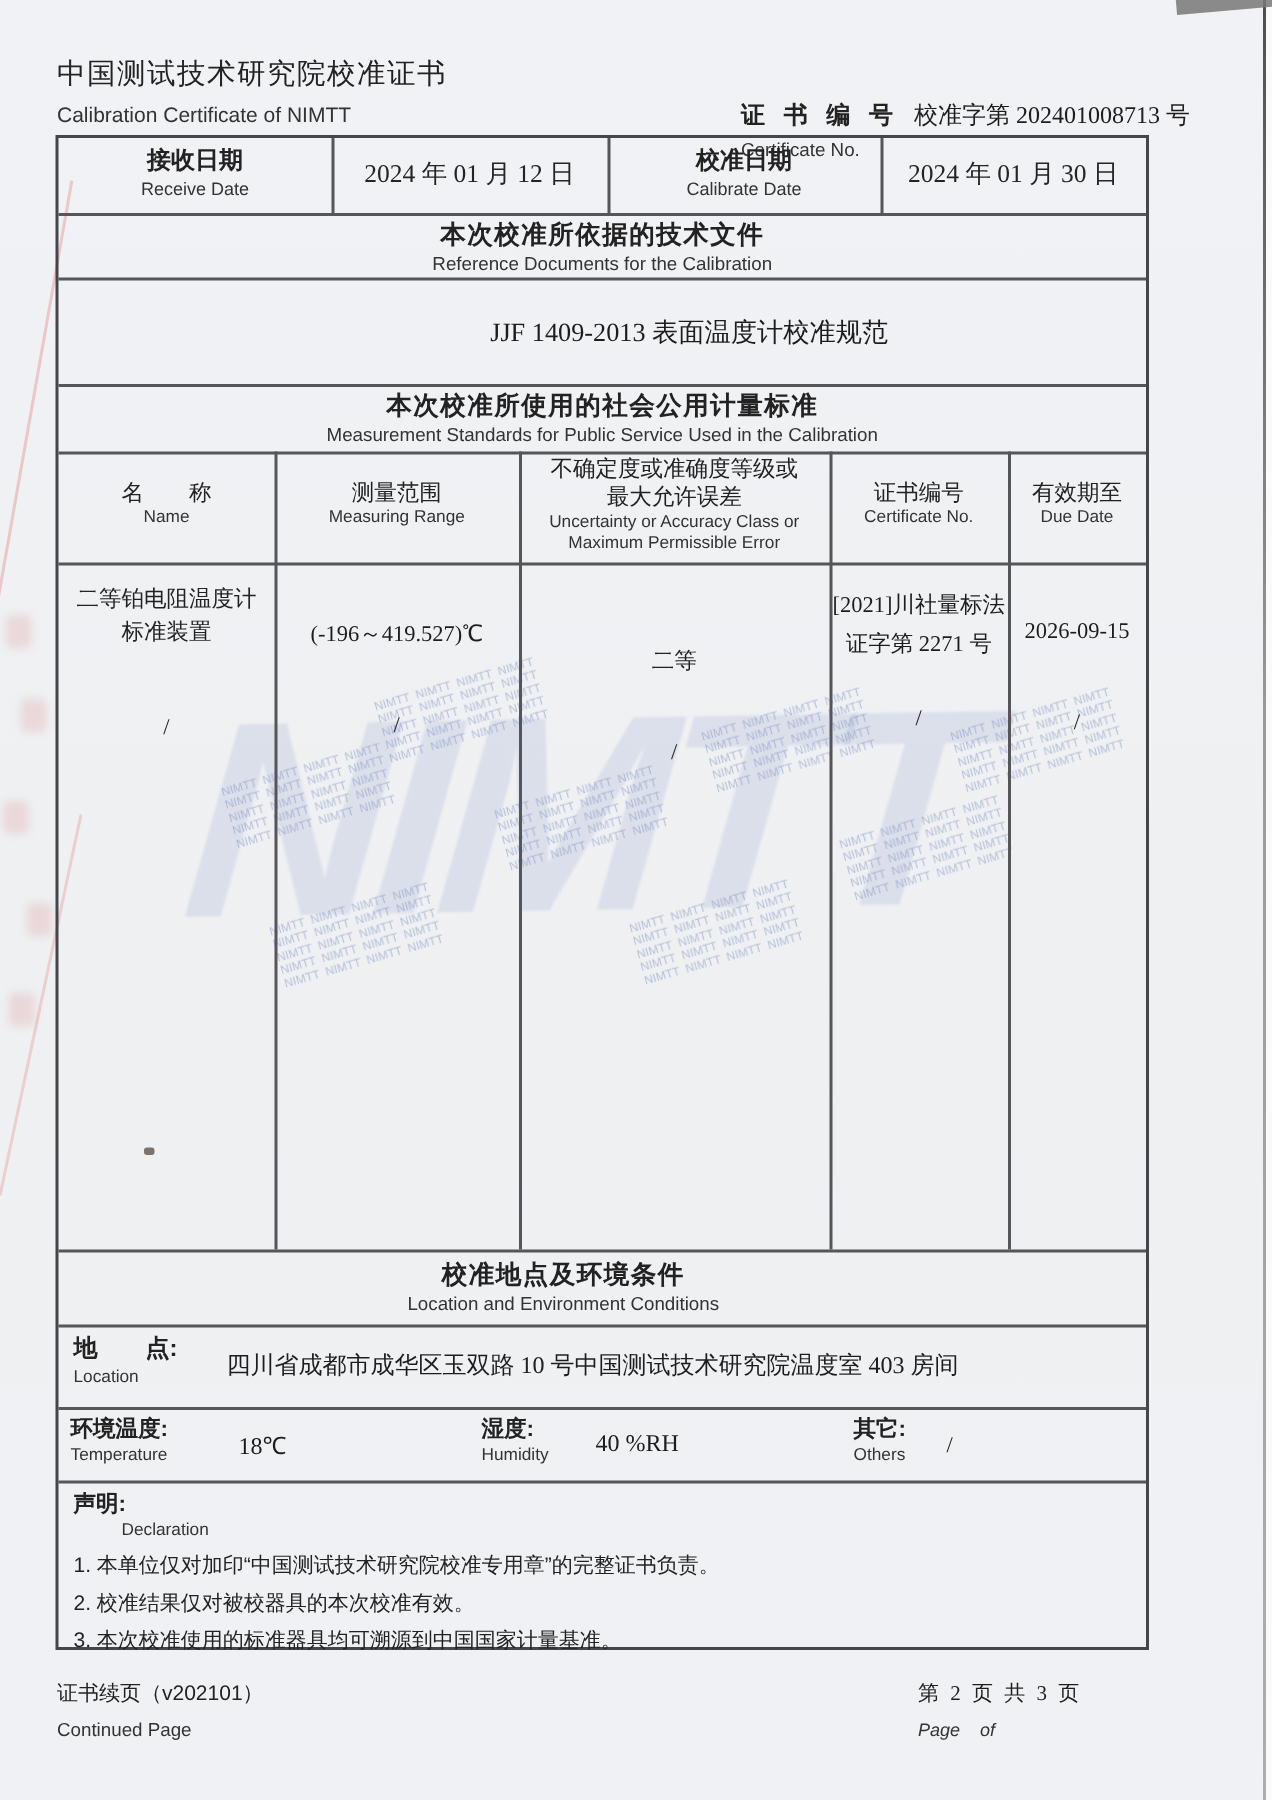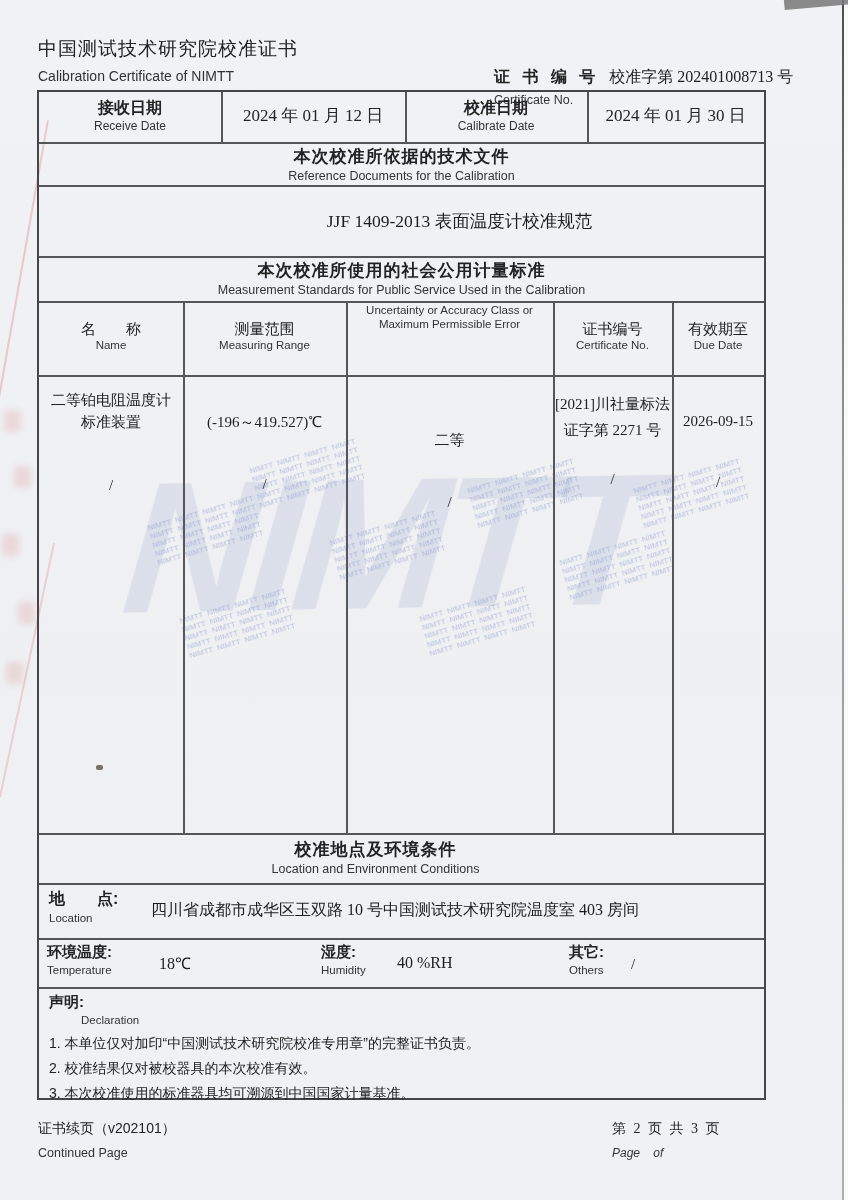--- a/index.html
+++ b/index.html
@@ -148,20 +148,22 @@
 
     <div class="cell center" style="left:144px;top:209px;width:163px;height:74px;padding-top:18px;">
       <div class="cn colh-cn">测量范围</div>
       <div class="en colh-en">Measuring Range</div>
     </div>
     <div class="cell center" style="left:0;top:209px;width:144px;height:74px;padding-top:18px;">
       <div class="cn colh-cn">名　　称</div>
       <div class="en colh-en">Name</div>
     </div>
     <div class="cell center" style="left:307px;top:209px;width:207px;height:74px;padding-top:2px;">
+      <div class="cn colh-cn preline">不确定度或准确度等级或
+最大允许误差</div>
       <div class="en colh-en preline">Uncertainty or Accuracy Class or
 Maximum Permissible Error</div>
     </div>
     <div class="cell center" style="left:514px;top:209px;width:119px;height:74px;padding-top:18px;">
       <div class="cn colh-cn">证书编号</div>
       <div class="en colh-en">Certificate No.</div>
     </div>
     <div class="cell center" style="left:633px;top:209px;width:92px;height:74px;padding-top:18px;">
       <div class="cn colh-cn">有效期至</div>
       <div class="en colh-en">Due Date</div>

